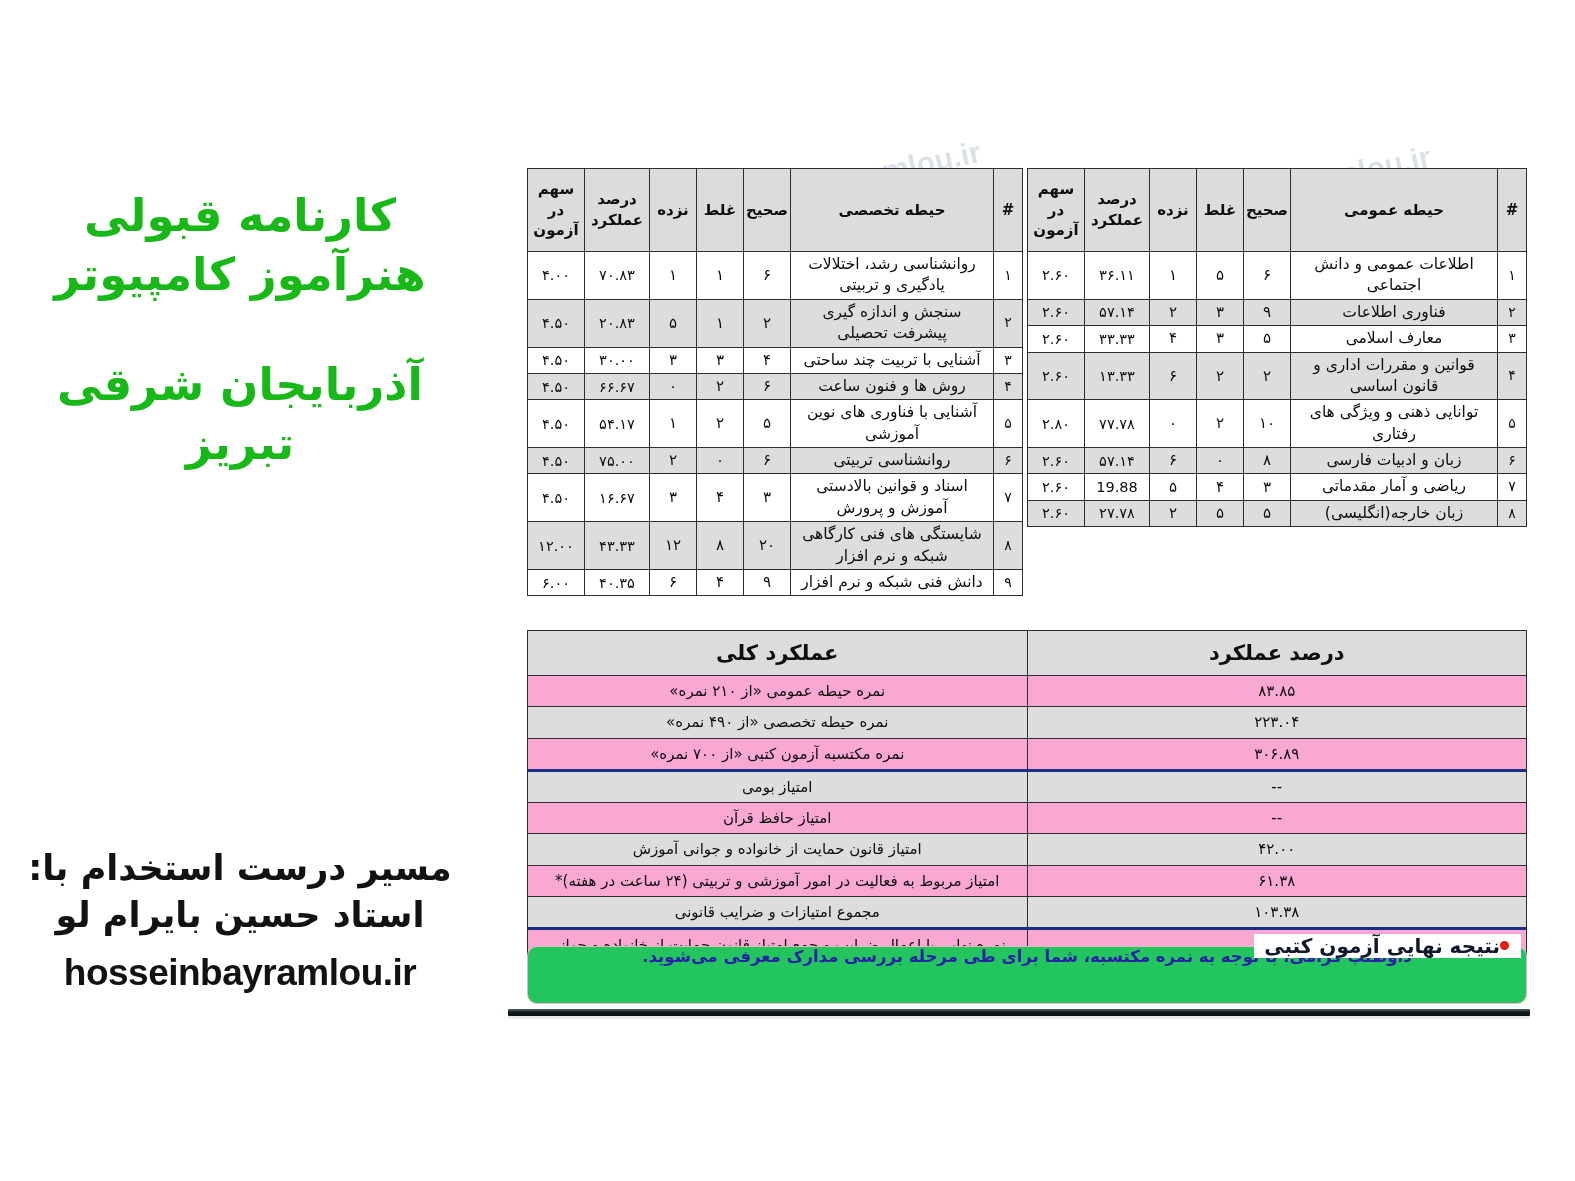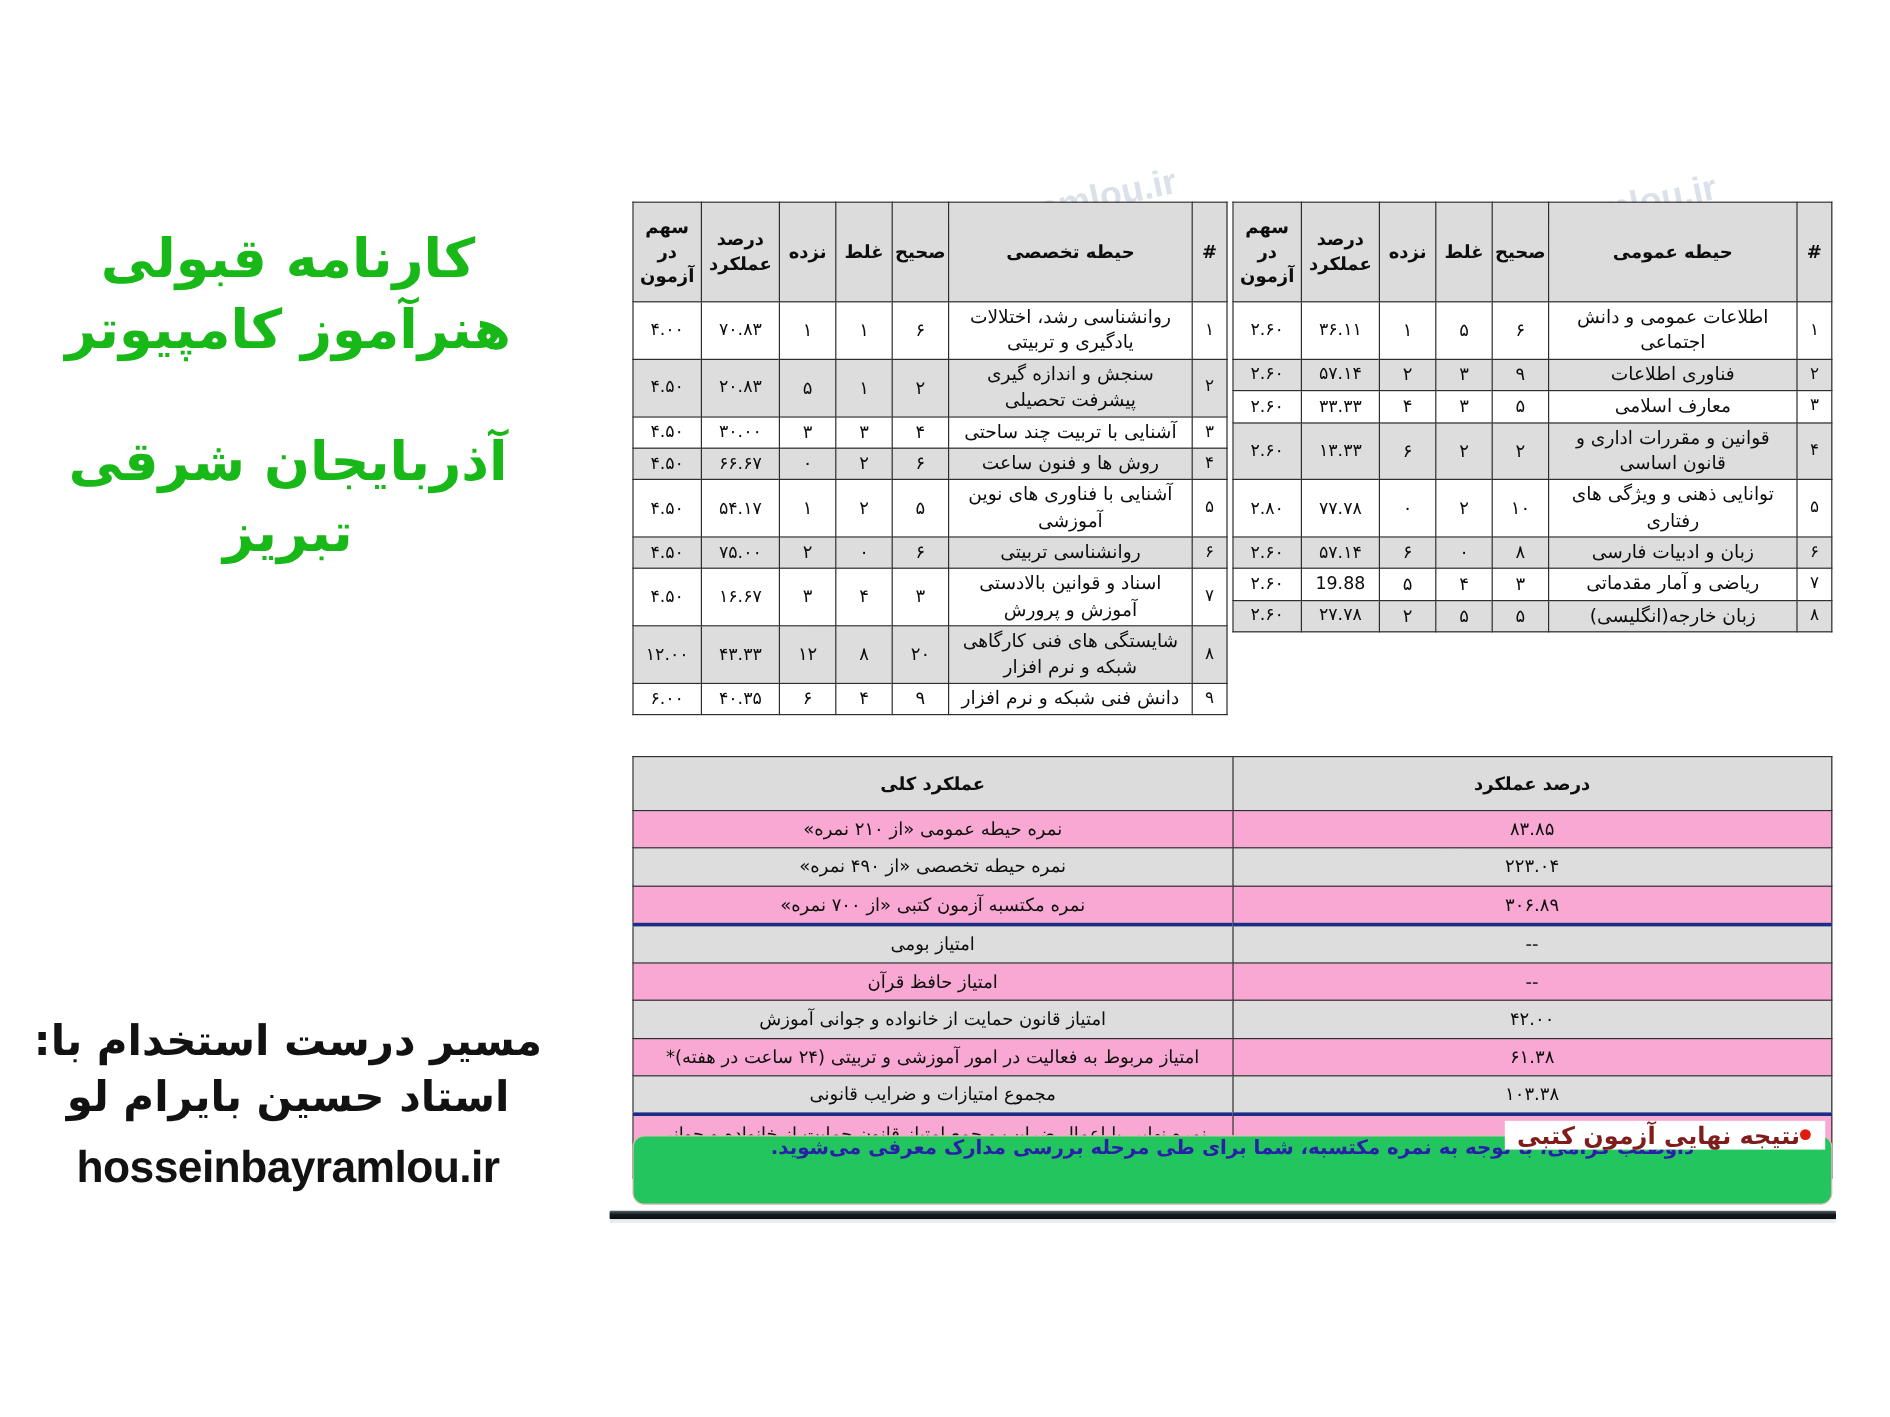--- a/index.html
+++ b/index.html
@@ -146,41 +146,41 @@
     border: 1.4px solid #2e2e2e;
     text-align: center;
     vertical-align: middle;
     padding: 5px 4px;
     color: #0d0d0d;
     line-height: 1.35;
   }
   #tbl-summary thead th {
     background: #dcdcdc;
     font-weight: 700;
-    font-size: 15px;
+    font-size: 21px;
     height: 34px;
   }
   #tbl-summary td.s-label { font-size: 15px; }
   #tbl-summary td.s-val   { width: 148px; font-size: 15px; }
   #tbl-summary tr.odd td  { background: #f9a8d4; }
   #tbl-summary tr.even td { background: #dddddd; }
   #tbl-summary tr.navy-top td { border-top: 3px solid #1c2d86; }
 
   
   #notice-wrap {
     position: absolute;
     right: 48px;
     top: 946px;
     width: 1000px;
   }
   #notice-heading {
     position: absolute;
     right: 6px;
     top: -12px;
-    color: #7f1d1d;
+    color: #0f172a;
     font-weight: 700;
     font-size: 20px;
     background: #ffffff;
     padding: 0 8px 0 10px;
     z-index: 3;
     white-space: nowrap;
     direction: rtl;
   }
   #notice-bullet {
     display: inline-block;

